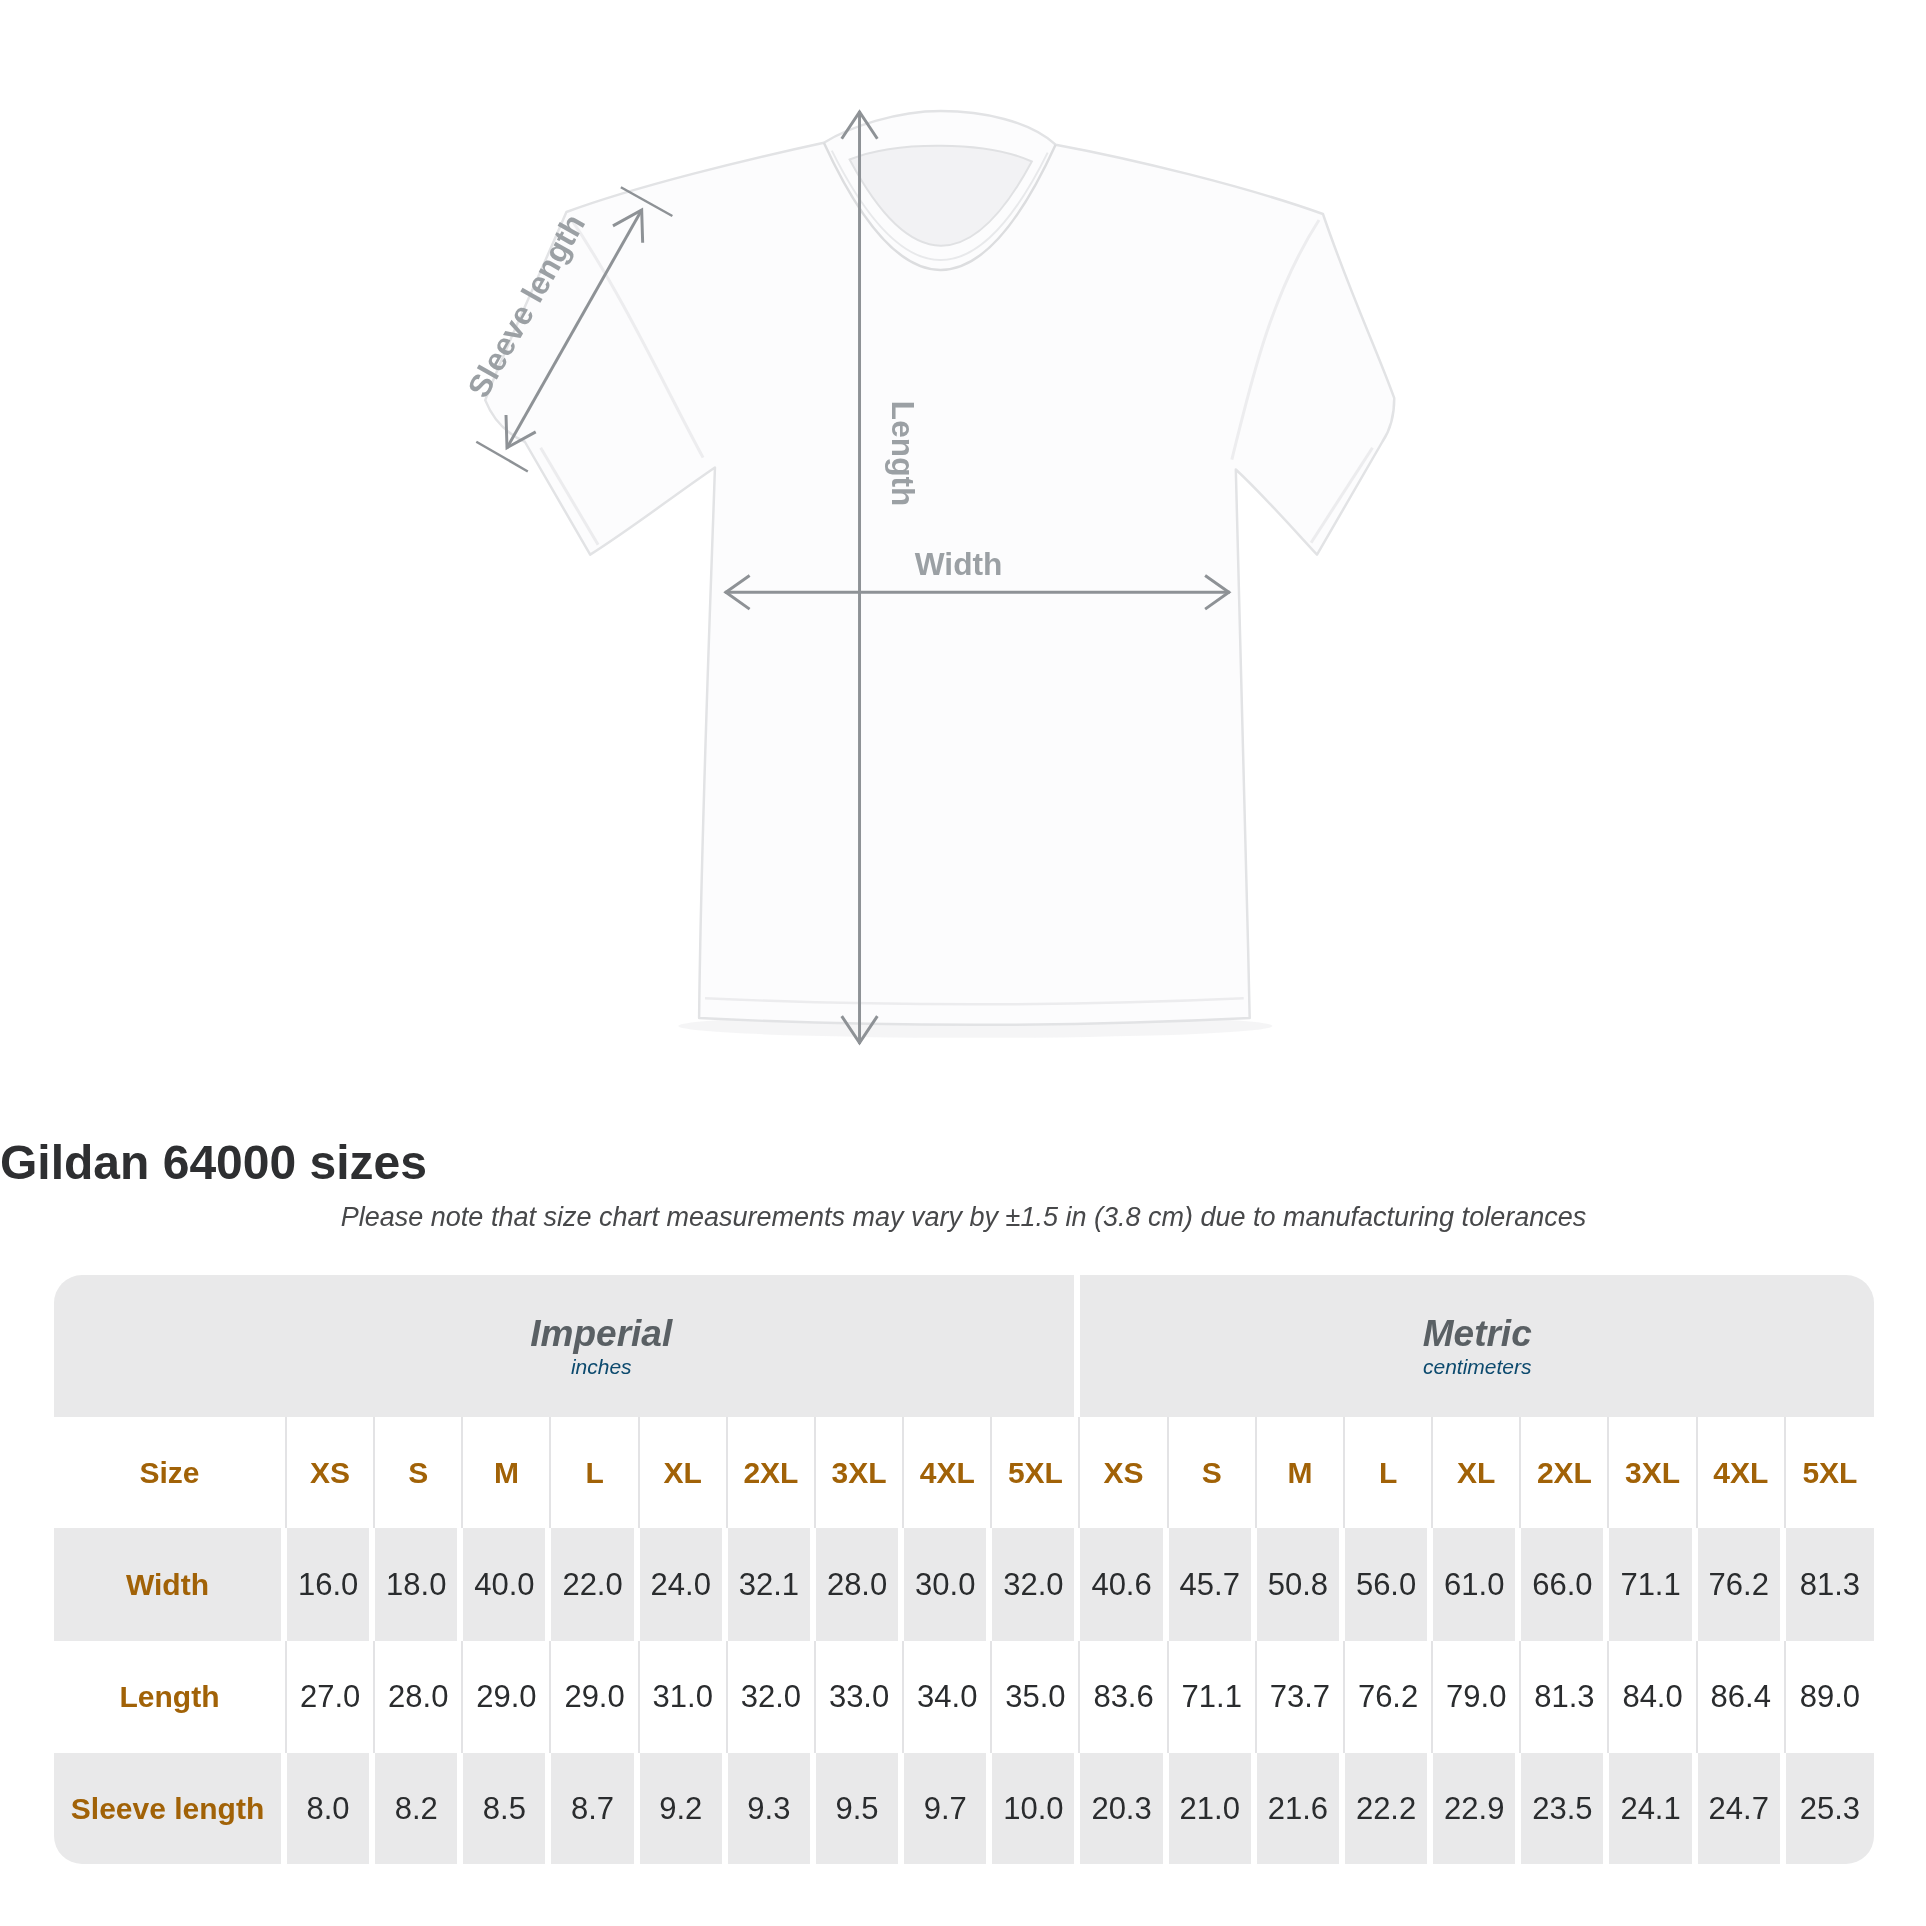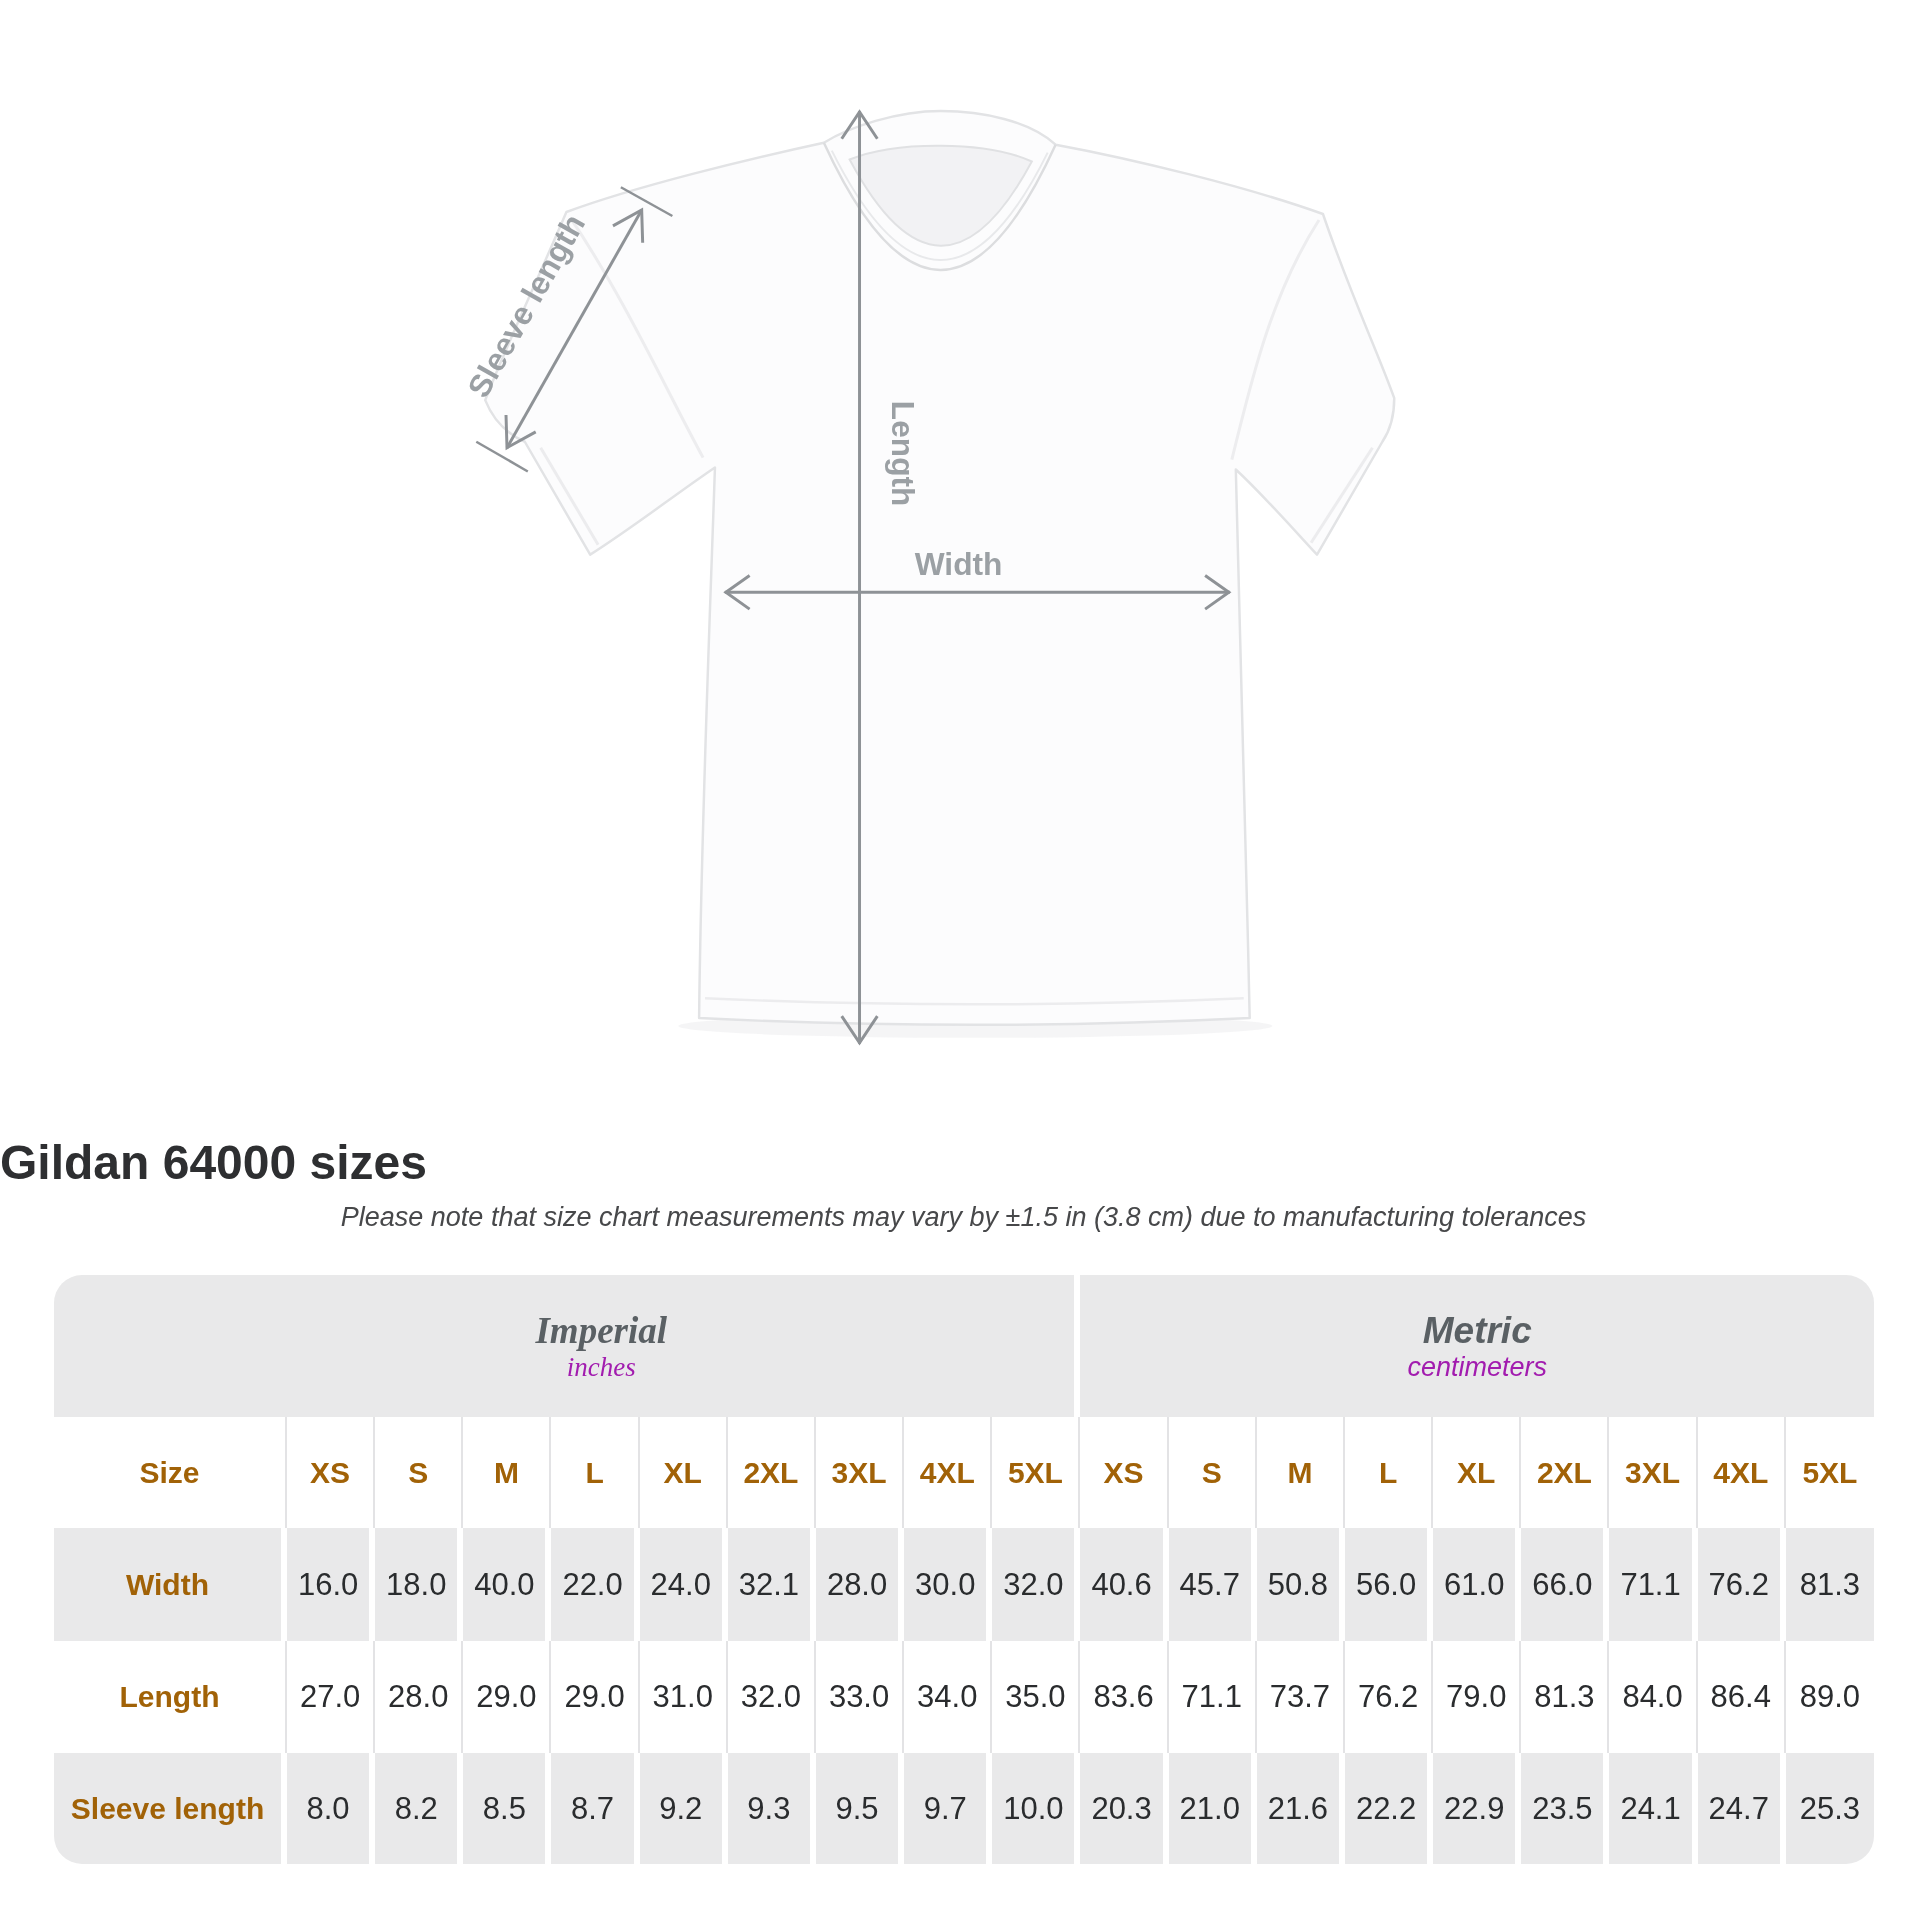--- a/index.html
+++ b/index.html
@@ -27,24 +27,24 @@
     grid-template-rows:142px 111px 113px 112px 112px;
     border-radius:28px;overflow:hidden;
   }
   .cell{display:flex;align-items:center;justify-content:center;box-sizing:border-box;}
   .g{background:#e9e9ea;border-right:6px solid #ffffff;}
   .w{background:#ffffff;border-right:2px solid #e3e3e5;}
   .end{border-right:none;}
   .hd{font-weight:bold;color:#a16207;font-size:30px;}
   .num{color:#2a2c2e;font-size:31px;}
   .unitcell{flex-direction:column;}
-  .imp{grid-column:1/11;padding-left:74px;font-family:Liberation Serif, serif;}
+  .imp{grid-column:1/11;padding-left:74px;}
   .met{grid-column:11/20;align-items:center;}
   .unit-label{font-weight:bold;font-style:italic;font-size:37px;color:#5a6064;}
-  .unit-sub{font-style:italic;font-size:27px;color:#a21caf;margin-top:0;}
+  .unit-sub{font-style:italic;font-size:21px;color:#0c4a6e;margin-top:0;}
 </style>
 </head>
 <body>
 
 <div class="canvas">
 
   <svg class="diagram" width="1927" height="1238" viewBox="0 0 1946 1250">
 
     <ellipse cx="985" cy="1036" rx="300" ry="12" fill="#ededee" opacity="0.55"></ellipse>
 

